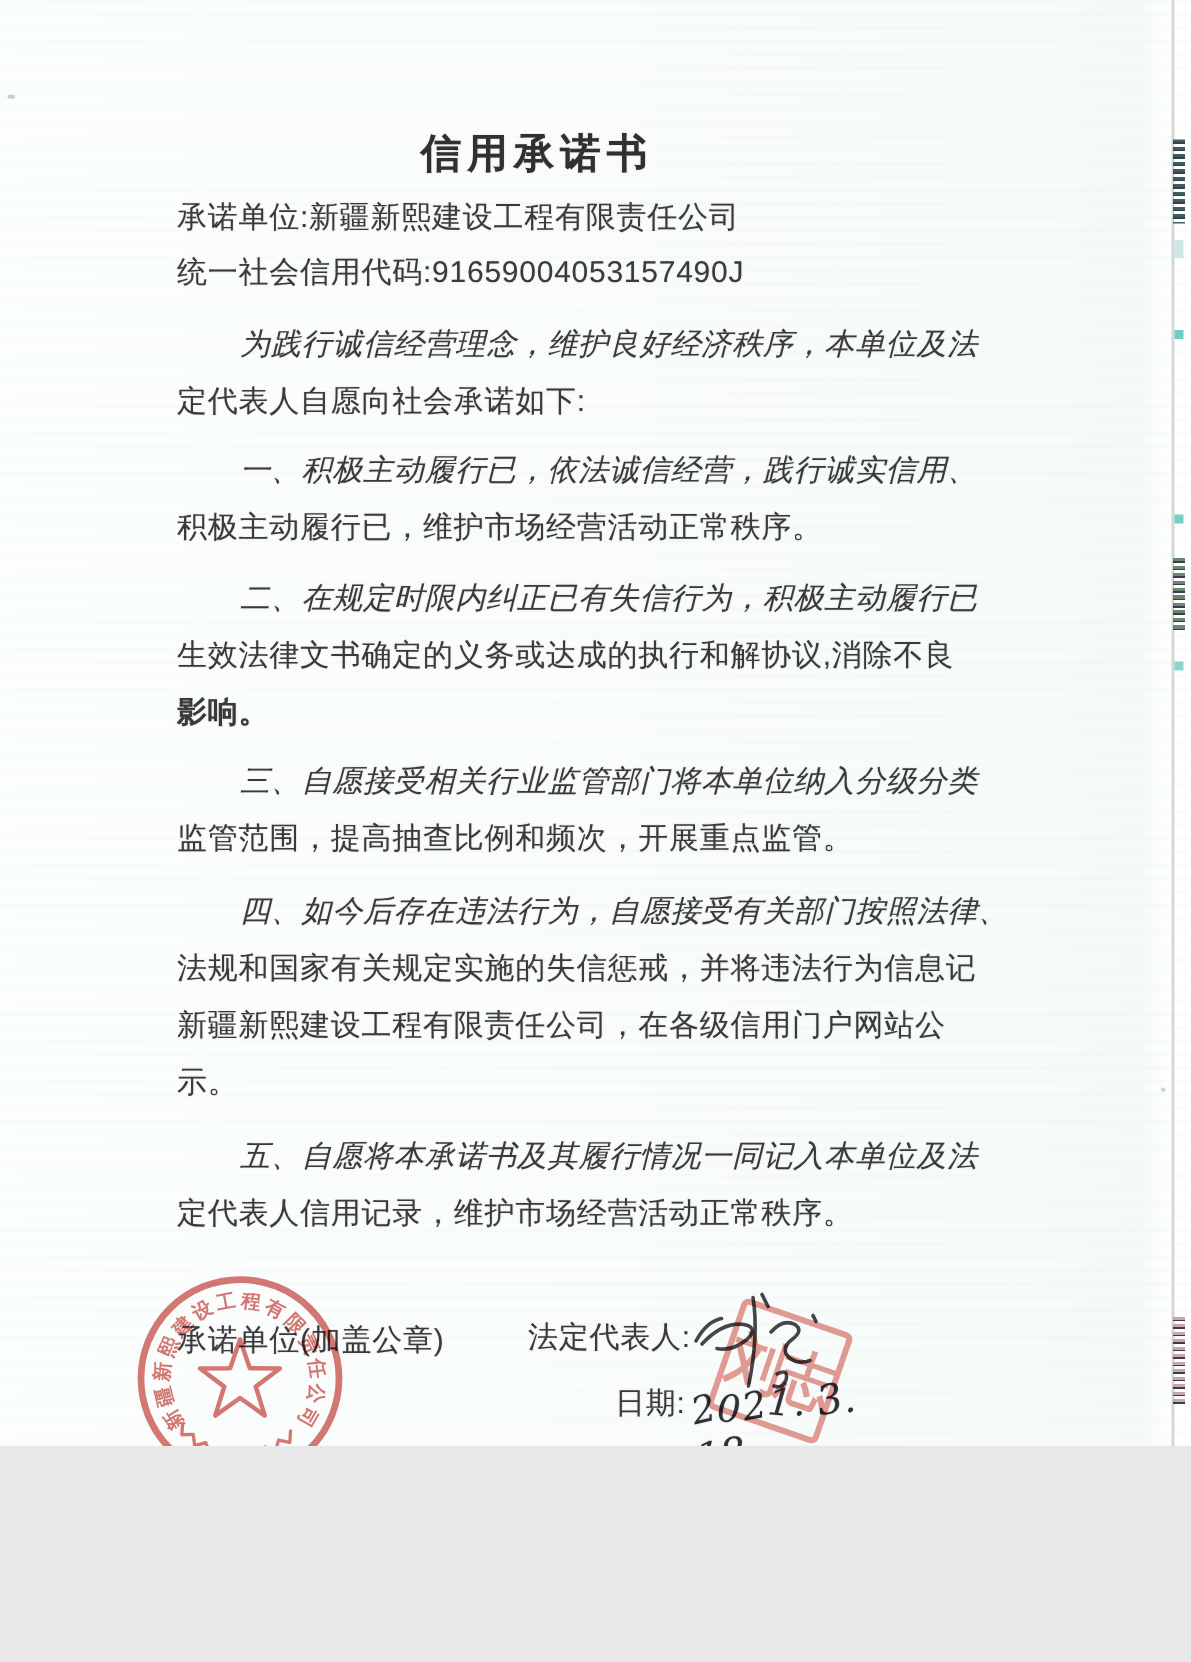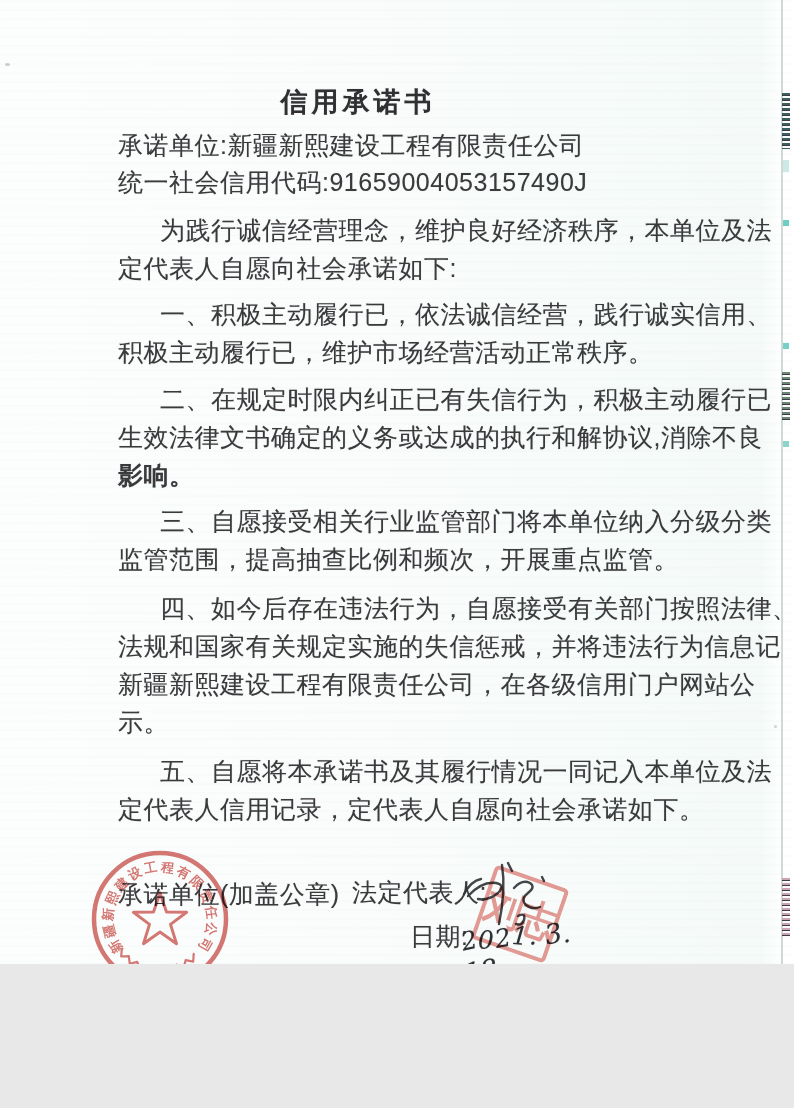--- a/index.html
+++ b/index.html
@@ -15,26 +15,26 @@
     background:repeating-linear-gradient(180deg, rgba(180,215,208,0.05) 0 2px, rgba(0,0,0,0) 2px 9px);
     pointer-events:none;
   }
   .title {
     position:absolute; left:118px; top:84px; width:480px; height:34px;
     text-align:center; font-size:27px; font-weight:600; letter-spacing:4px;
     color:#303032; text-shadow:0 0 1px rgba(60,60,66,.35);
   }
   .hline, .bline, .flabel {
     position:absolute; left:118px; height:38px; line-height:38px;
-    font-size:25px; letter-spacing:.5px; color:#3a3a3d;
+    font-size:20px; letter-spacing:.5px; color:#3a3a3d;
     text-shadow:0 0 1px rgba(64,64,70,.28); white-space:pre;
   }
   .hline1 { top:126px; }
   .hline2 { top:163px; }
-  .bline.indent { padding-left:42px; }
+  .bline.indent { padding-left:42px;font-style:italic; }
   .flabel.unit-label { top:875px; }
   .flabel.rep-label  { left:352px; top:873px; }
   .flabel.date-label { left:410px; top:917px; }
   .signature { position:absolute; left:458px; top:858px; width:92px; height:76px; }
   .signature path { fill:none; stroke:#33353a; stroke-width:2.4; stroke-linecap:round; stroke-linejoin:round; opacity:.92; }
   .date-hand {
     position:absolute; left:461px; top:920px; width:130px; height:36px;
     font-family:"DejaVu Serif","Liberation Serif",serif; font-style:italic;
     font-size:25px; color:#2e3034; transform:rotate(-4deg); letter-spacing:1px;
     text-shadow:0 0 1px rgba(50,50,55,.3);
@@ -87,21 +87,21 @@
       <div class="bline indent" style="top: 380px;">二、在规定时限内纠正已有失信行为，积极主动履行已</div>
       <div class="bline" style="top: 418px;">生效法律文书确定的义务或达成的执行和解协议,消除不良</div>
       <div class="bline" style="top: 456px; font-weight: bold;">影响。</div>
       <div class="bline indent" style="top: 502px;">三、自愿接受相关行业监管部门将本单位纳入分级分类</div>
       <div class="bline" style="top: 540px;">监管范围，提高抽查比例和频次，开展重点监管。</div>
       <div class="bline indent" style="top: 589px;">四、如今后存在违法行为，自愿接受有关部门按照法律、</div>
       <div class="bline" style="top: 627px;">法规和国家有关规定实施的失信惩戒，并将违法行为信息记</div>
       <div class="bline" style="top: 665px;">新疆新熙建设工程有限责任公司，在各级信用门户网站公</div>
       <div class="bline" style="top: 703px;">示。</div>
       <div class="bline indent" style="top: 752px;">五、自愿将本承诺书及其履行情况一同记入本单位及法</div>
-      <div class="bline" style="top: 790px;">定代表人信用记录，定代表人自愿向社会承诺如下。</div>
+      <div class="bline" style="top: 790px;">定代表人信用记录，维护市场经营活动正常秩序。</div>
     </div>
 
   <div class="flabel rep-label">法定代表人:</div>
   <div class="flabel unit-label">承诺单位(加盖公章)</div>
   <div class="flabel date-label">日期:</div>
 
   <svg class="signature" viewBox="0 0 92 76">
     <path d="M6,36 Q13,23 23,21"></path>
     <path d="M10,38 Q24,23 38,25 Q48,27 40,35 Q30,43 20,41"></path>
     <path d="M44,7 Q48,32 41,66"></path>

